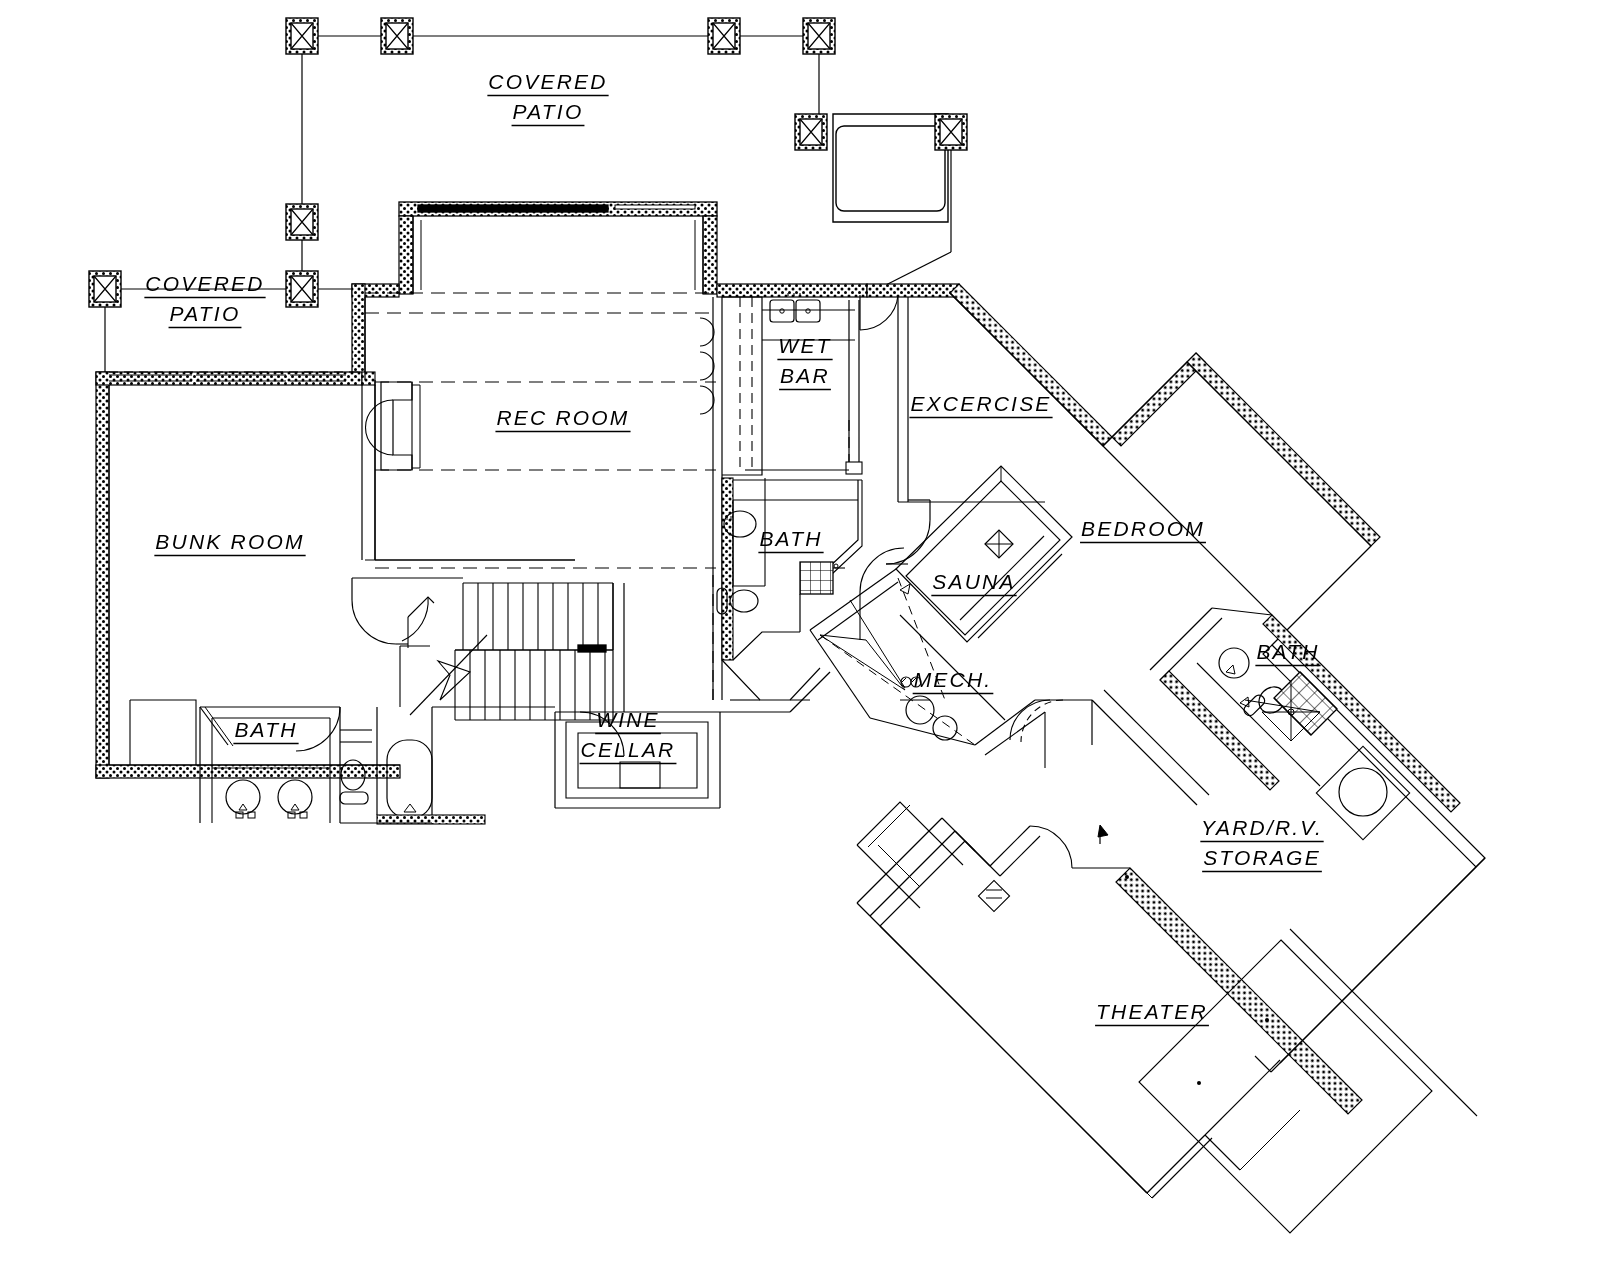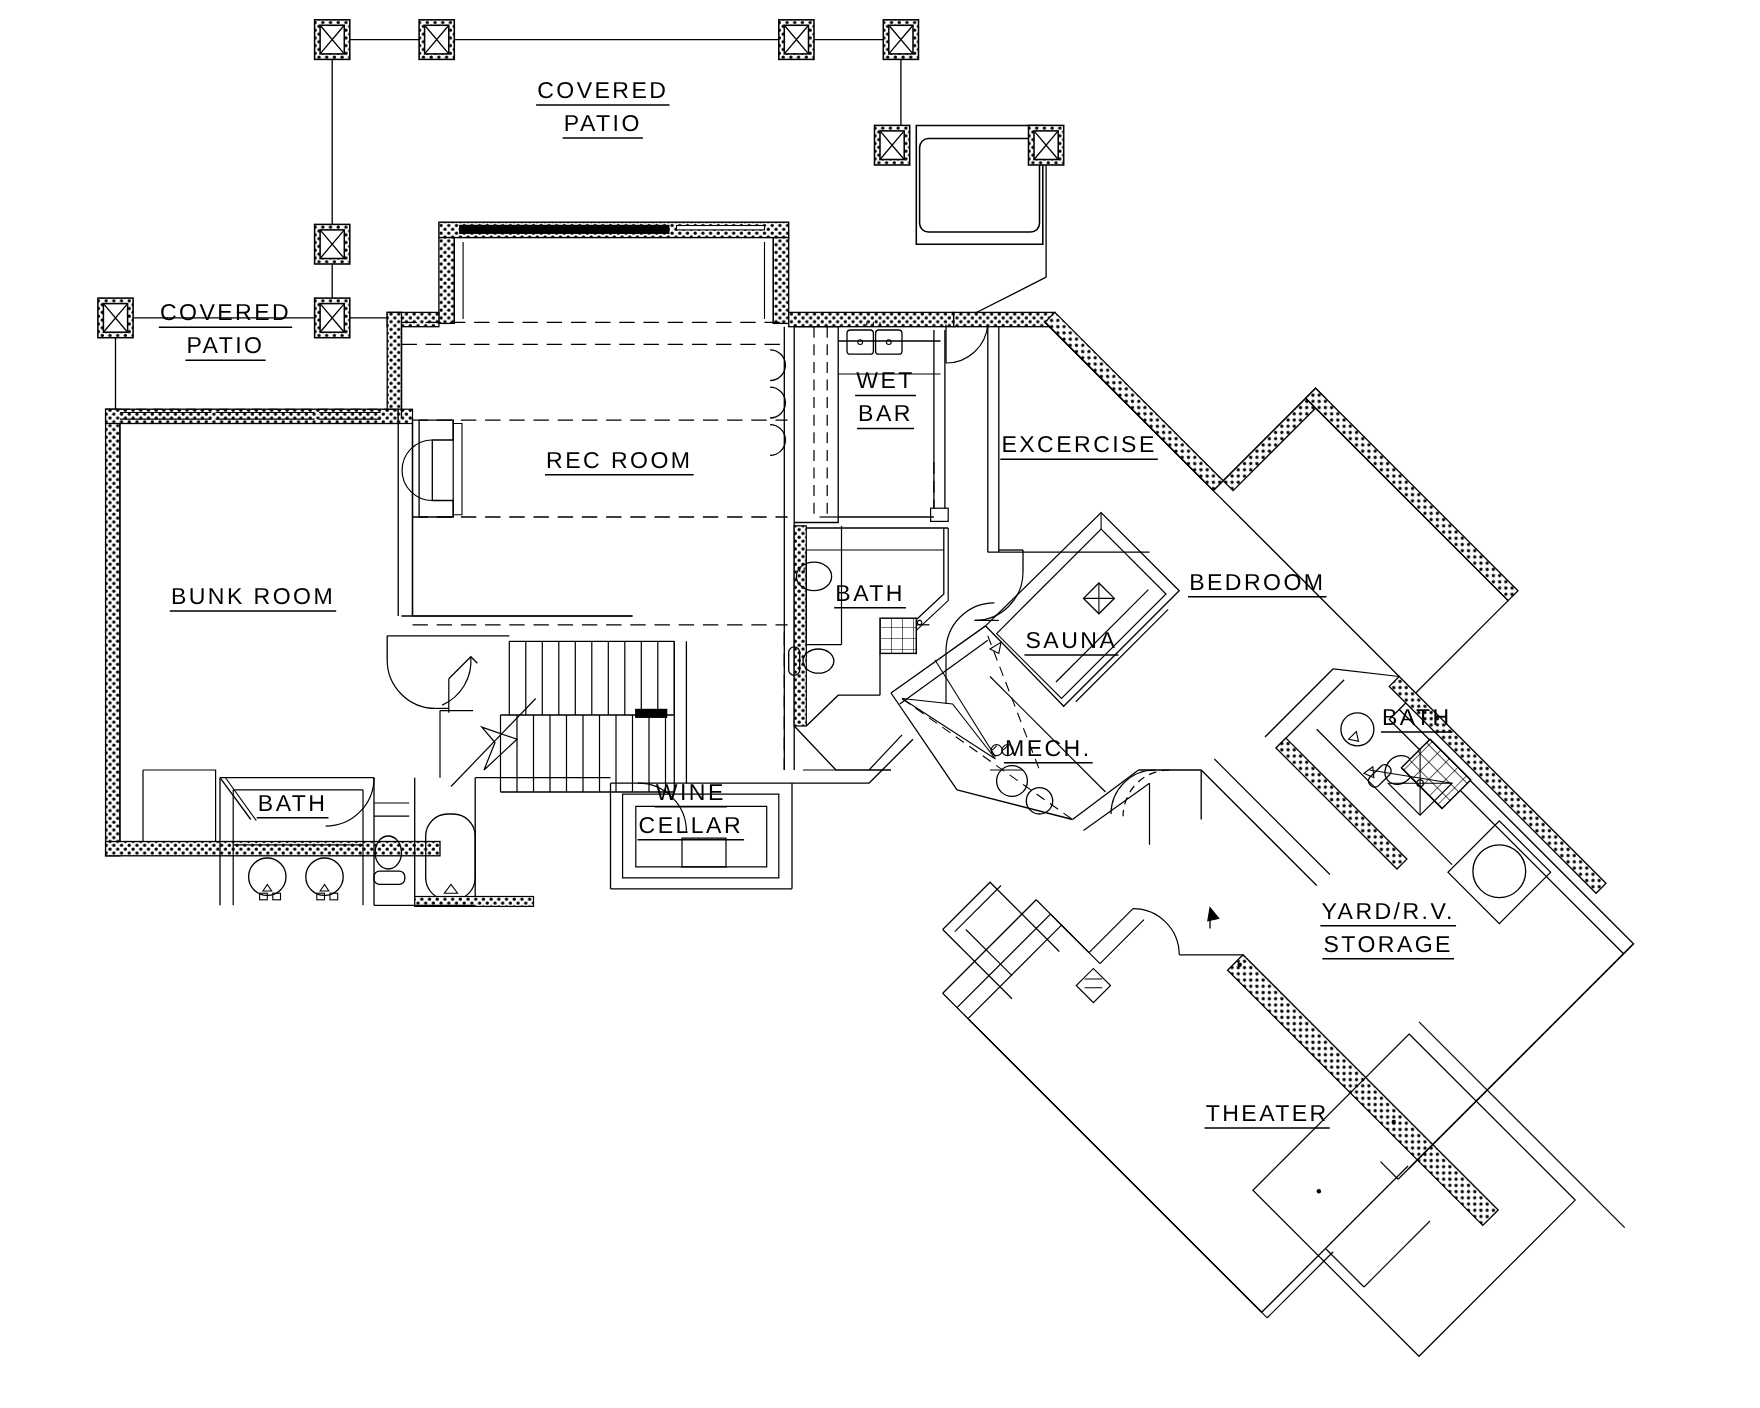--- a/index.html
+++ b/index.html
@@ -1,17 +1,17 @@
 <!DOCTYPE html>
 <html><head>
 <meta charset="utf-8">
 <style>
   html,body{margin:0;padding:0;background:#ffffff;}
   body{width:1600px;height:1280px;overflow:hidden;font-family:"Liberation Sans",sans-serif;}
-  #plan{position:relative;width:1600px;height:1280px;background:#fff;}
+  #plan{position:relative;width:1600px;height:1280px;background:#fff;font-style:italic;}
   svg{display:block;}
   .rlabel{font-family:"Liberation Sans",sans-serif;font-size:21px;letter-spacing:2.2px;fill:#000;text-anchor:middle;font-weight:400;}
 </style>
 </head>
 <body>
 
 <div id="plan">
 <svg width="1600" height="1280" viewBox="0 0 1600 1280" shape-rendering="geometricPrecision">
   <defs>
     <pattern id="hatch" width="7" height="7" patternUnits="userSpaceOnUse">

